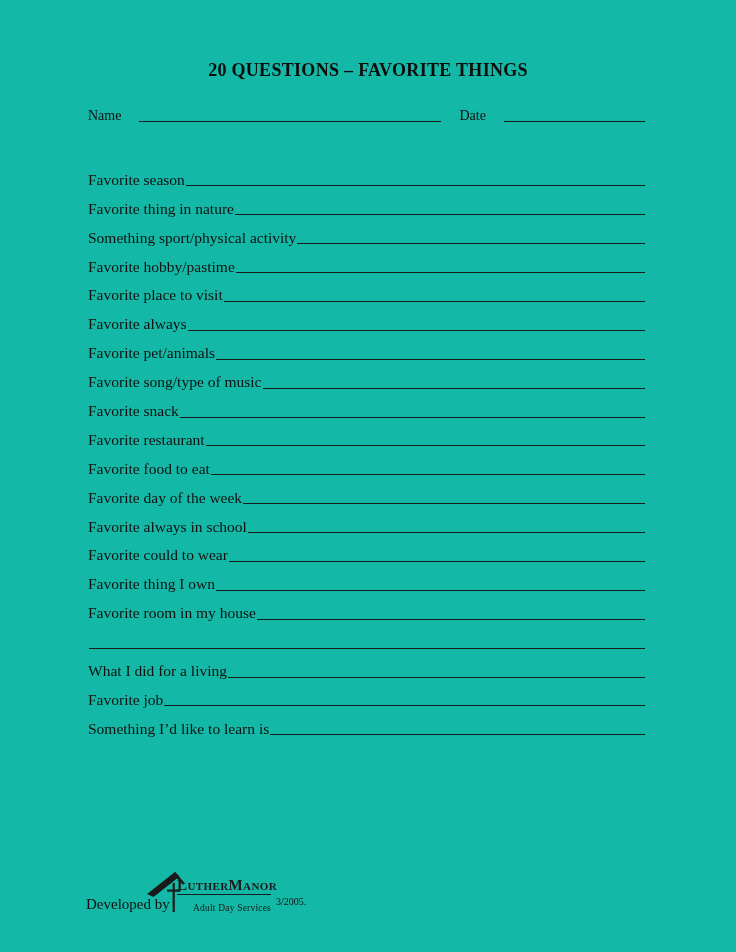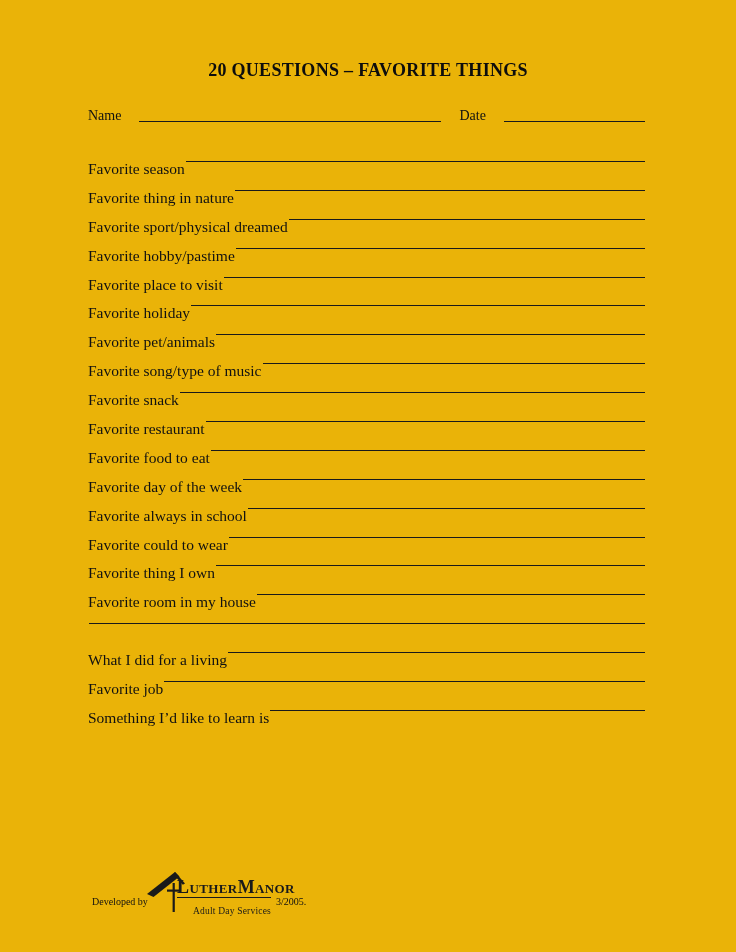--- a/index.html
+++ b/index.html
@@ -2,21 +2,21 @@
 <html><head>
 <meta charset="utf-8">
 <style>
   html, body { margin: 0; padding: 0; }
   body {
     width: 736px; height: 952px;
     background: #ffffff;
     font-family: "Liberation Serif", serif;
     color: #111111;
   }
-  .page { position: relative; width: 736px; height: 952px; overflow: hidden; background: #eab308; }
+  .page { position: relative; width: 736px; height: 952px; overflow: hidden; background: #14b8a6; }
 
   .title {
     position: absolute; top: 60px; left: 0; width: 736px;
     text-align: center; font-size: 18px; font-weight: bold; letter-spacing: 0.3px;
     color: #0d0d0d;
   }
 
   .fill {
     border-bottom: 1.4px solid #1a1a1a;
     margin-bottom: 2.5px;
@@ -25,31 +25,31 @@
 
   .name-row {
     position: absolute; top: 108px; left: 88px; width: 557px;
     display: flex; align-items: flex-end; font-size: 14px; gap: 18px;
   }
   .name-row .label { white-space: nowrap; }
   .name-fill { width: 302px; }
   .date-fill { flex: 1; }
 
   .questions { position: absolute; top: 160px; left: 88px; width: 557px; }
-  .q-row { height: 28.9px; display: flex; font-size: 15.5px; }
+  .q-row { height: 28.9px; display: flex; align-items: flex-end; font-size: 15.5px; }
   .q-label { white-space: nowrap; }
   .q-fill { flex: 1; margin-left: 1px; }
 
   .developed {
-    position: absolute; left: 92px; top: 896px; font-size: 10px;
+    position: absolute; left: 86px; top: 896px; font-size: 15px;
   }
   .logo-mark { position: absolute; left: 144px; top: 866px; width: 48px; height: 50px; }
   .logo-text { position: absolute; left: 177px; top: 878px; width: 94px; }
   .logo-name {
-    display: block; font-size: 18px; line-height: 1.05;
+    display: block; font-size: 15px; line-height: 1.05;
     font-variant: small-caps; letter-spacing: 0.4px; font-weight: 600;
     border-bottom: 1.2px solid #1a1a1a; padding-bottom: 0.5px;
     white-space: nowrap; color: #1a1a1a;
   }
   .logo-tagline {
     display: block; font-size: 9.5px; text-align: right; margin-top: 8px;
     letter-spacing: 0.2px; color: #1a1a1a; white-space: nowrap;
   }
   .date-code { position: absolute; left: 276px; top: 896px; font-size: 10px; }
 </style>
@@ -72,36 +72,36 @@
     <span class="q-label">Favorite season</span>
     <span class="fill q-fill"></span>
   </div>
 
   <div class="q-row">
     <span class="q-label">Favorite thing in nature</span>
     <span class="fill q-fill"></span>
   </div>
 
   <div class="q-row">
-    <span class="q-label">Favorite sport/physical dreamed</span>
+    <span class="q-label">Something sport/physical activity</span>
     <span class="fill q-fill"></span>
   </div>
 
   <div class="q-row">
     <span class="q-label">Favorite hobby/pastime</span>
     <span class="fill q-fill"></span>
   </div>
 
   <div class="q-row">
     <span class="q-label">Favorite place to visit</span>
     <span class="fill q-fill"></span>
   </div>
 
   <div class="q-row">
-    <span class="q-label">Favorite holiday</span>
+    <span class="q-label">Favorite always</span>
     <span class="fill q-fill"></span>
   </div>
 
   <div class="q-row">
     <span class="q-label">Favorite pet/animals</span>
     <span class="fill q-fill"></span>
   </div>
 
   <div class="q-row">
     <span class="q-label">Favorite song/type of music</span>

